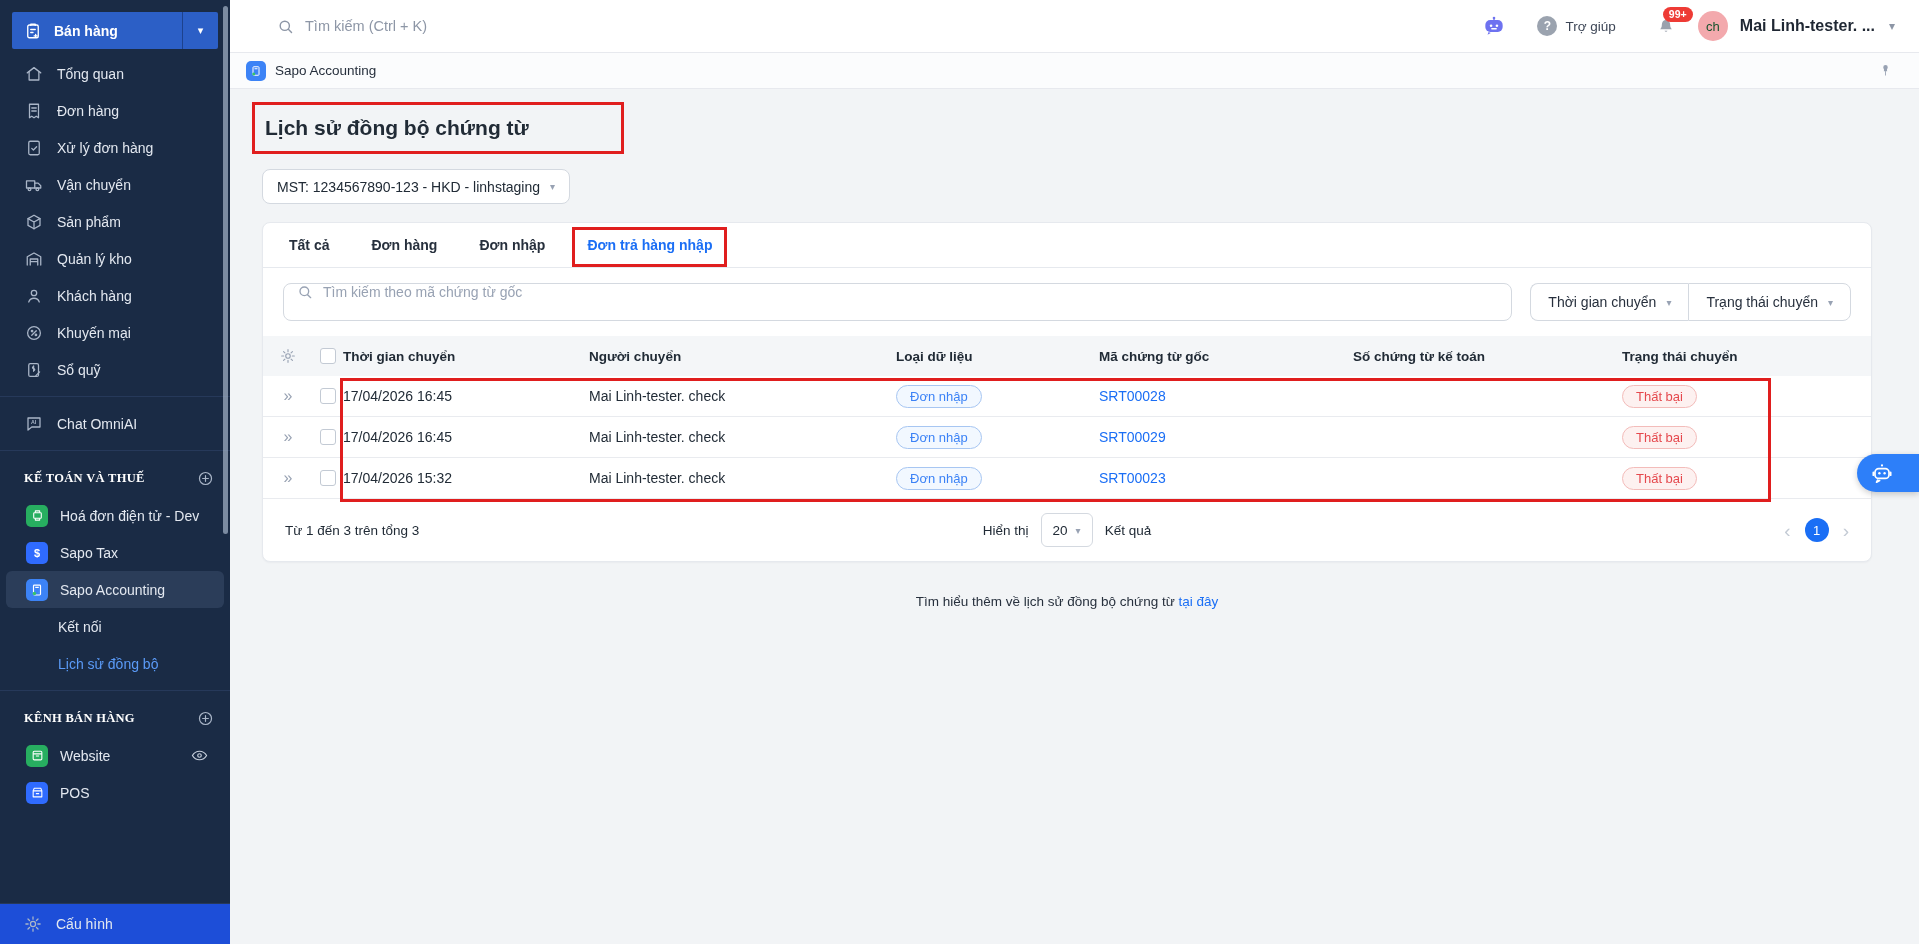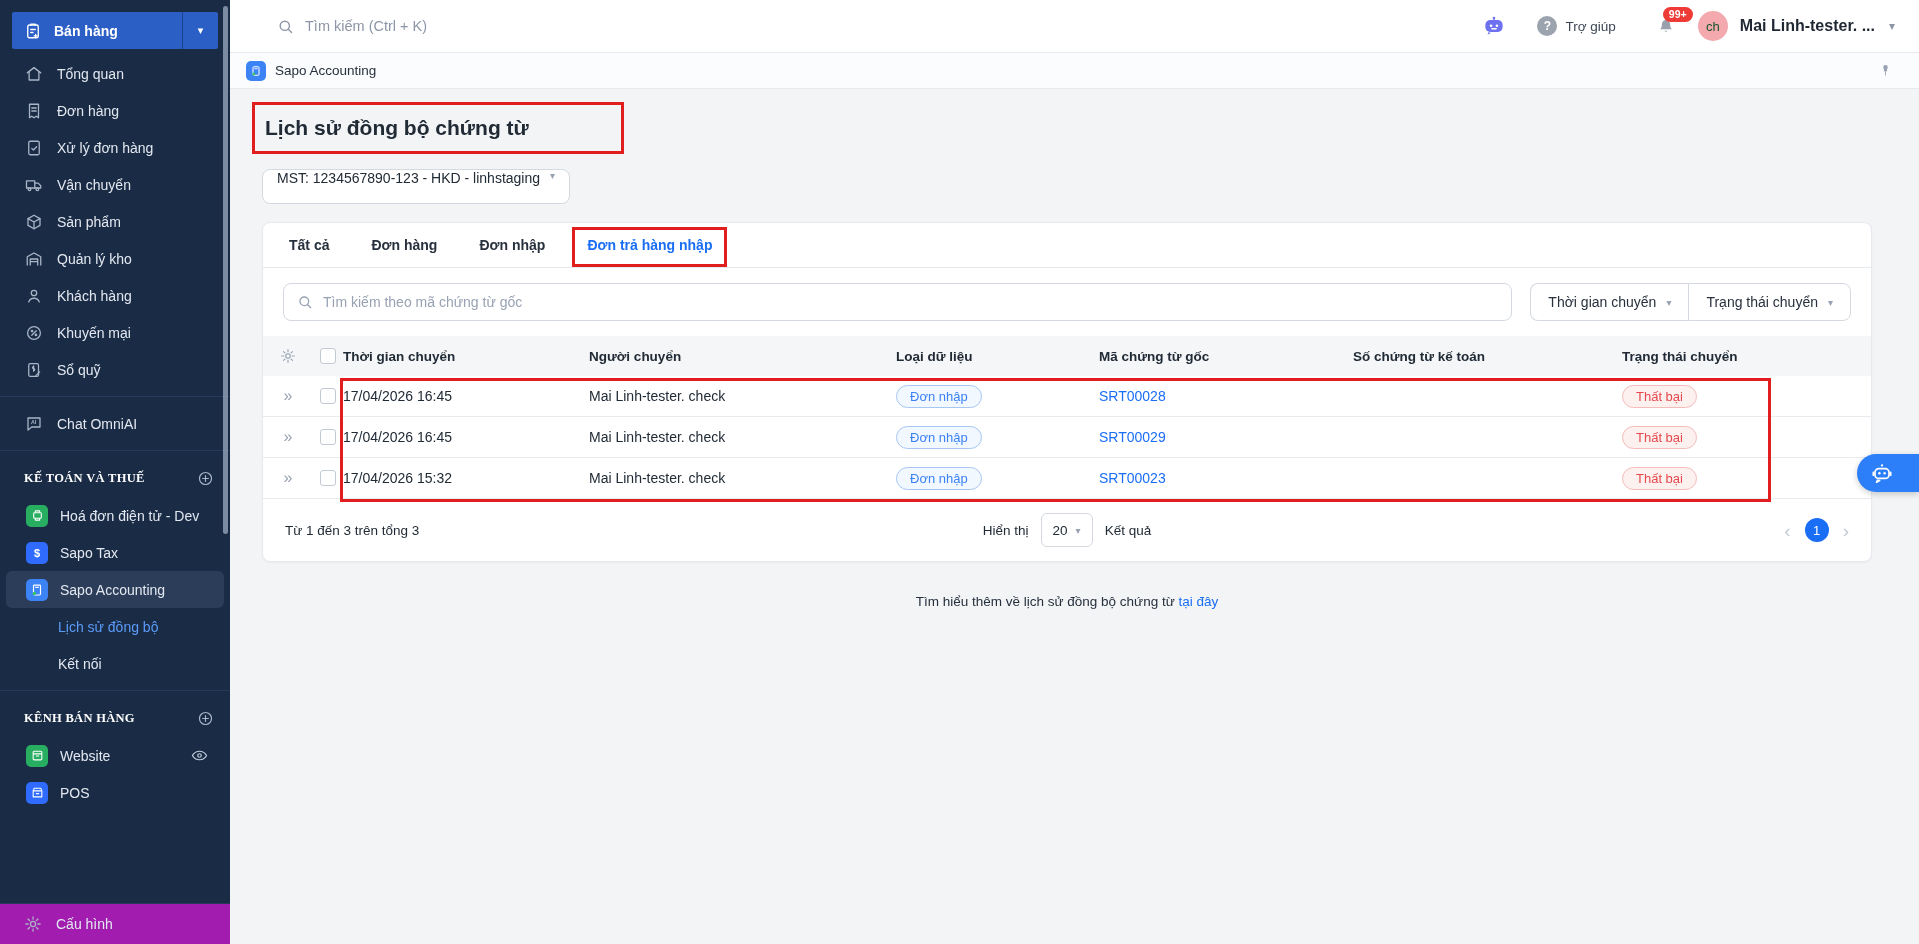--- a/index.html
+++ b/index.html
@@ -19,21 +19,21 @@
   .sb-item { height:37px; display:flex; align-items:center; gap:14px; padding:0 16px 0 24px; font-size:14px; color:#e3e8f0; cursor:pointer; }
   .sb-item .ic { width:19px; height:19px; flex:0 0 19px; color:#aab6c8; display:flex; align-items:center; justify-content:center; }
   .sb-divider { height:1px; background:#26395a; margin:8px 0; }
   .sb-section { height:38px; display:flex; align-items:center; justify-content:space-between; padding:0 16px 0 24px; font-size:12.5px; font-weight:700; color:#fff; letter-spacing:.3px;font-family:Liberation Serif, serif; }
   .sb-section .plus { color:#aab6c8; display:flex; }
   .app-item { height:37px; display:flex; align-items:center; gap:12px; padding:0 16px 0 20px; font-size:14px; color:#e3e8f0; cursor:pointer; margin:0 6px; border-radius:6px; }
   .app-item.active { background:#2b3d59; }
   .app-ic { width:22px; height:22px; border-radius:5px; display:flex; align-items:center; justify-content:center; color:#fff; font-weight:700; font-size:11px; flex:0 0 22px; position:relative; }
   .sub-item { height:37px; display:flex; align-items:center; padding-left:58px; font-size:14px; color:#e3e8f0; cursor:pointer; }
   .sub-item.active { color:#5b9bf8; }
-  .sb-bottom { flex:0 0 41px; border-top:1px solid #27395a; display:flex; align-items:center; gap:14px; padding-left:24px; font-size:14px; color:#e3e8f0; background:#a21caf; cursor:pointer; }
+  .sb-bottom { flex:0 0 41px; border-top:1px solid #27395a; display:flex; align-items:center; gap:14px; padding-left:24px; font-size:14px; color:#e3e8f0; background:#1d4ed8; cursor:pointer; }
   .sb-bottom .ic { color:#aab6c8; display:flex; }
   .eye { margin-left:auto; color:#c6cfdc; display:flex; }
 
   
   .main { position:absolute; left:230px; top:0; right:0; bottom:0; }
   .topbar { position:absolute; left:0; top:0; right:0; height:53px; background:#fff; border-bottom:1px solid #e7e9ee; display:flex; align-items:center; padding:0 24px 0 47px; }
   .tb-search { display:flex; align-items:center; gap:11px; color:#8d96a6; font-size:14.5px; flex:1; cursor:text; }
   .tb-right { display:flex; align-items:center; gap:0; }
   .tb-bot { color:#6e72f0; display:flex; margin-right:30px; cursor:pointer; }
   .tb-help { display:flex; align-items:center; gap:8px; font-size:13.5px; color:#3d4656; margin-right:40px; cursor:pointer; }
@@ -45,30 +45,30 @@
   .tb-chev { color:#8d96a6; font-size:12px; cursor:pointer; }
 
   .appbar { position:absolute; left:0; top:53px; right:0; height:36px; background:#fbfcfd; border-bottom:1px solid #e7e9ee; display:flex; align-items:center; justify-content:space-between; padding:0 26px 0 16px; }
   .ab-left { display:flex; align-items:center; gap:9px; font-size:13.5px; color:#27303d; }
   .pin { color:#98a2b3; display:flex; cursor:pointer; }
 
   
   .content { position:absolute; left:0; top:89px; right:0; bottom:0; background:#f2f4f6; padding-left:32px; }
   .red-box-title { display:inline-block; border:3px solid #e01e1e; margin:13px 0 8px -10px; padding:11px 92px 11px 10px; }
   .page-title { font-size:21px; font-weight:700; color:#212b36; }
-  .company-btn { margin-top:7px; display:inline-flex; align-items:flex-start; gap:10px; background:#fff; border:1px solid #d4d9e0; border-radius:8px; height:35px; padding:0 14px; font-size:14px; color:#212b36; cursor:pointer; }
+  .company-btn { margin-top:7px; display:inline-flex; align-items:center; gap:10px; background:#fff; border:1px solid #d4d9e0; border-radius:8px; height:35px; padding:0 14px; font-size:14px; color:#212b36; cursor:pointer; }
   .caret { color:#98a2b3; font-size:10px; }
 
   .card { margin-top:18px; width:1610px; background:#fff; border:1px solid #e6e9ee; border-radius:8px; box-shadow:0 1px 2px rgba(16,24,40,.04); }
   .tabs { height:45px; display:flex; align-items:stretch; gap:42px; padding:0 26px; border-bottom:1px solid #e6e9ee; }
   .tab { display:flex; align-items:center; font-size:14px; font-weight:600; color:#27303d; cursor:pointer; position:relative; }
   .tab.active { color:#1a6ef5; }
   .tab.active::after { content:""; position:absolute; top:4px; bottom:0; left:-15px; right:-15px; border:3px solid #e01e1e; pointer-events:none; }
   .toolbar { display:flex; gap:18px; padding:15px 20px; }
-  .t-search { flex:1; height:38px; border:1px solid #d4d9e0; border-radius:8px; display:flex; align-items:center; gap:10px; padding:0 13px; color:#98a2b3; font-size:14px; background:#fff; cursor:text; }
+  .t-search { flex:1; height:38px; border:1px solid #d4d9e0; border-radius:8px; display:flex; align-items:flex-start; gap:10px; padding:0 13px; color:#98a2b3; font-size:14px; background:#fff; cursor:text; }
   .filter-group { display:flex; }
   .filter-btn { height:38px; background:#fff; border:1px solid #d4d9e0; display:flex; align-items:center; gap:10px; padding:0 17px; font-size:14px; color:#27303d; cursor:pointer; }
   .filter-btn:first-child { border-radius:8px 0 0 8px; border-right:none; }
   .filter-btn:last-child { border-radius:0 8px 8px 0; }
 
   .table-wrap { position:relative; }
   .tgrid { display:grid; grid-template-columns:50px 30px 246px 307px 203px 254px 269px 1fr; align-items:center; }
   .thead { height:40px; background:#f4f6f8; font-size:13.5px; font-weight:700; color:#212b36; }
   .trow { height:41px; border-bottom:1px solid #e9ebef; font-size:14px; color:#212b36; background:#fff; }
   .cell-c { display:flex; justify-content:center; }
@@ -245,25 +245,25 @@
       <div class="app-item active">
         <span class="app-ic" style="background:#3c83f6;">
             <svg width="14" height="14" viewBox="0 0 24 24" fill="none" stroke="#fff" stroke-width="2" stroke-linejoin="round">
               <rect x="6" y="3.5" width="12" height="17" rx="1.5"></rect>
               <path d="M9 7.5h6M9.5 12h.1M14.5 12h.1M9.5 16h.1M14.5 16h.1"></path>
               <circle cx="7.5" cy="18" r="3" fill="#35c26a" stroke="none"></circle>
             </svg>
           </span>
         <span>Sapo Accounting</span>
       </div>
+      <div class="sub-item">
+        <span>Kết nối</span>
+      </div>
       <div class="sub-item active">
         <span>Lịch sử đồng bộ</span>
-      </div>
-      <div class="sub-item">
-        <span>Kết nối</span>
       </div>
 
       <div class="sb-divider"></div>
 
       <div class="sb-section">
         <span>KÊNH BÁN HÀNG</span>
         <span class="plus">
             <svg width="17" height="17" viewBox="0 0 24 24" fill="none" stroke="currentColor" stroke-width="1.7" stroke-linecap="round">
               <circle cx="12" cy="12" r="8.5"></circle>
               <path d="M12 8v8M8 12h8"></path>

